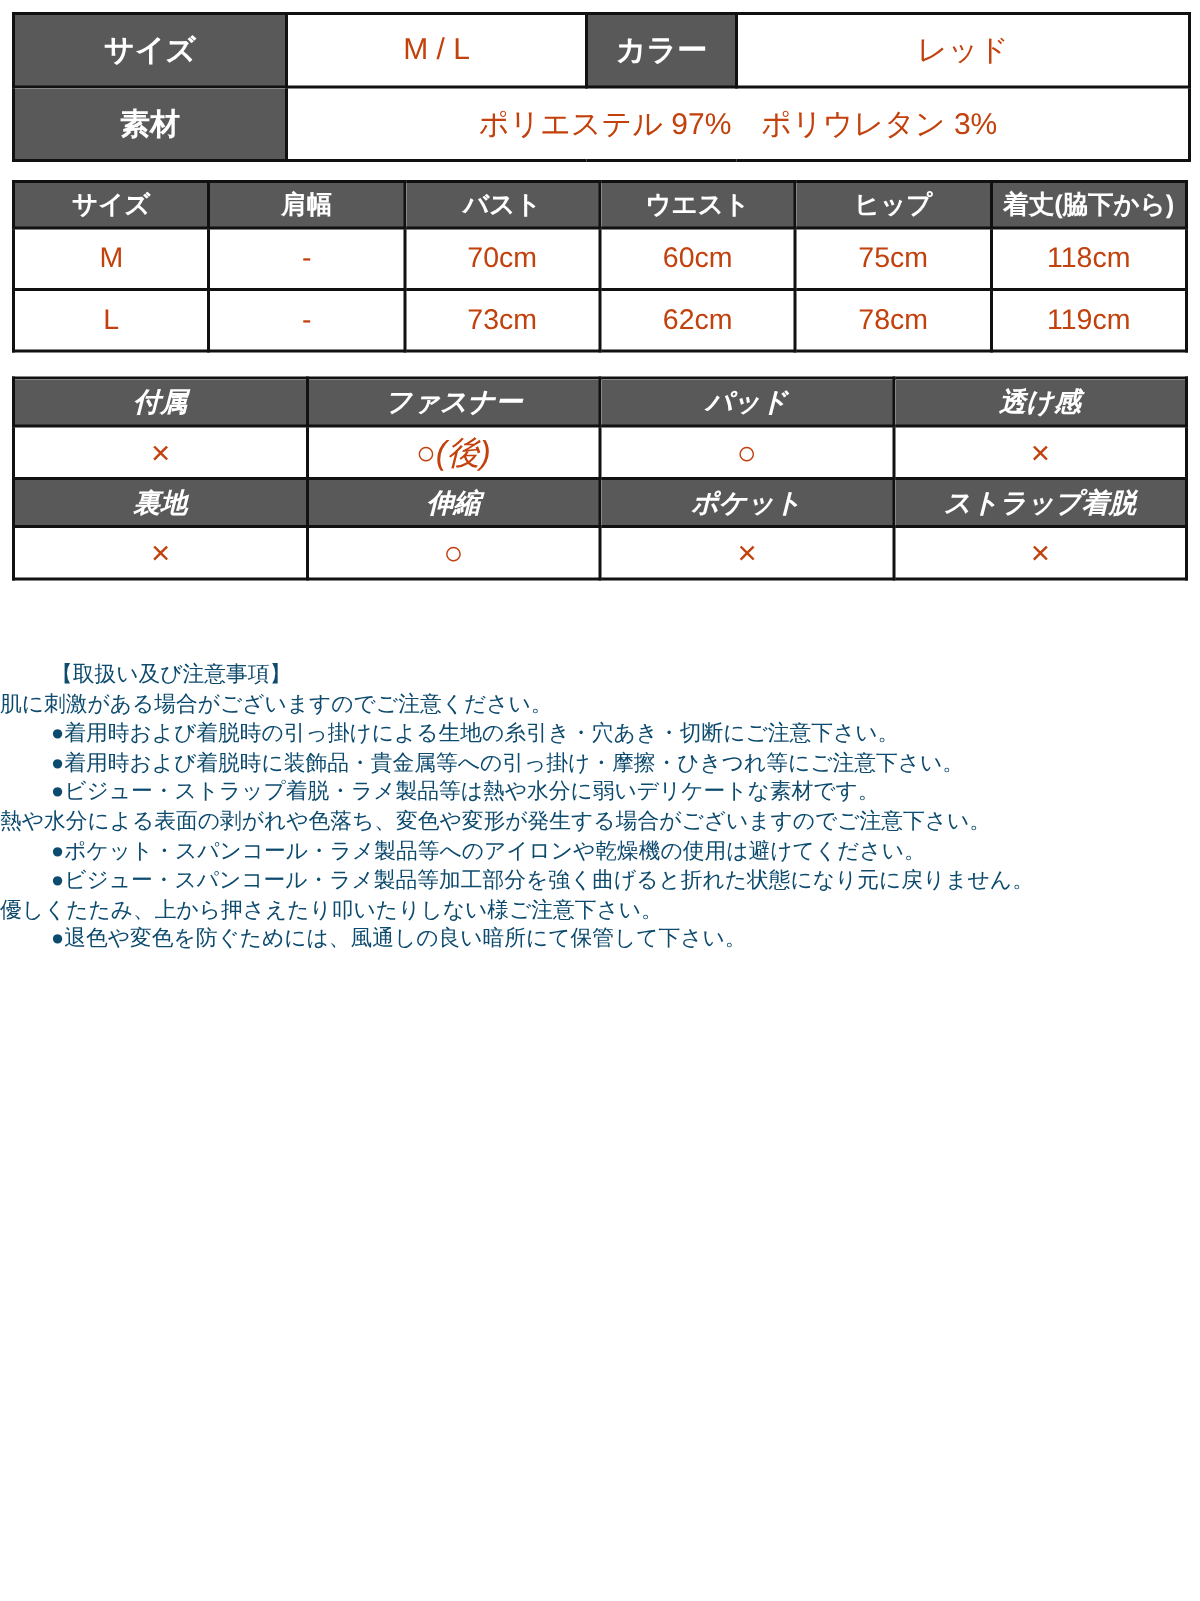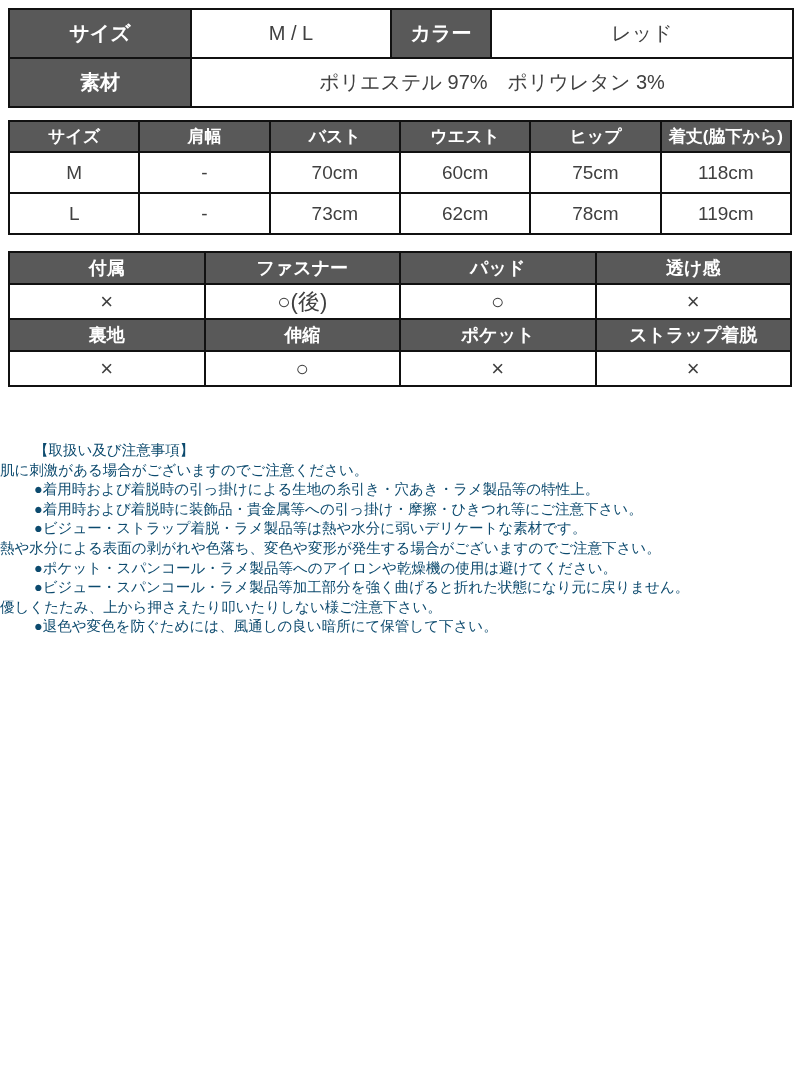--- a/index.html
+++ b/index.html
@@ -28,35 +28,35 @@
     vertical-align: middle;
     padding: 0;
     overflow: hidden;
   }
   .hd {
     background: #595959;
     color: #ffffff;
     font-weight: 700;
   }
   .val {
-    color: #404040;
+    color: #c2410c;
     font-weight: 400;
   }
 
   
   #spec-table { top: 8px; }
   #spec-table td, #spec-table th { height: 47px; font-size: 20px; }
 
   
   #measurements-table { top: 120px; }
   #measurements-table th { height: 29px; font-size: 17px; }
   #measurements-table td { height: 39px; font-size: 19px; }
 
   
-  #features-table { top: 251px; }
+  #features-table { top: 251px; font-style: italic; }
   #features-table th { height: 30px; font-size: 18px; }
   #features-table td { height: 33px; font-size: 22px; }
 
   
   .notes {
     position: absolute;
     top: 441px;
     left: 0;
     width: 792px;
     color: #0c4a6e;
@@ -160,21 +160,21 @@
       <td class="val">○</td>
       <td class="val">×</td>
       <td class="val">×</td>
     </tr>
   </tbody>
     </table>
 
   <div class="notes">
     <div class="note-line indent">【取扱い及び注意事項】</div>
     <div class="note-line">肌に刺激がある場合がございますのでご注意ください。</div>
-    <div class="note-line indent">●着用時および着脱時の引っ掛けによる生地の糸引き・穴あき・ラメ製品等の特性上。</div>
+    <div class="note-line indent">●着用時および着脱時の引っ掛けによる生地の糸引き・穴あき・切断にご注意下さい。</div>
     <div class="note-line indent">●着用時および着脱時に装飾品・貴金属等への引っ掛け・摩擦・ひきつれ等にご注意下さい。</div>
     <div class="note-line indent">●ビジュー・ストラップ着脱・ラメ製品等は熱や水分に弱いデリケートな素材です。</div>
     <div class="note-line">熱や水分による表面の剥がれや色落ち、変色や変形が発生する場合がございますのでご注意下さい。</div>
     <div class="note-line indent">●ポケット・スパンコール・ラメ製品等へのアイロンや乾燥機の使用は避けてください。</div>
     <div class="note-line indent">●ビジュー・スパンコール・ラメ製品等加工部分を強く曲げると折れた状態になり元に戻りません。</div>
     <div class="note-line">優しくたたみ、上から押さえたり叩いたりしない様ご注意下さい。</div>
     <div class="note-line indent">●退色や変色を防ぐためには、風通しの良い暗所にて保管して下さい。</div>
   </div>
 
 </div>

